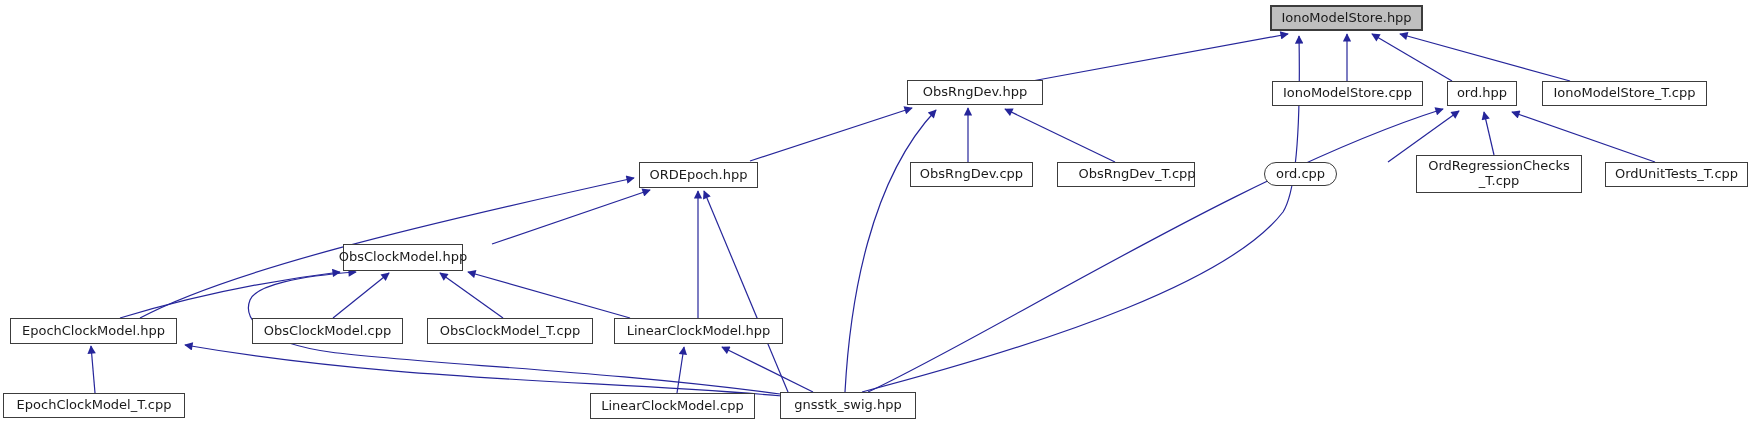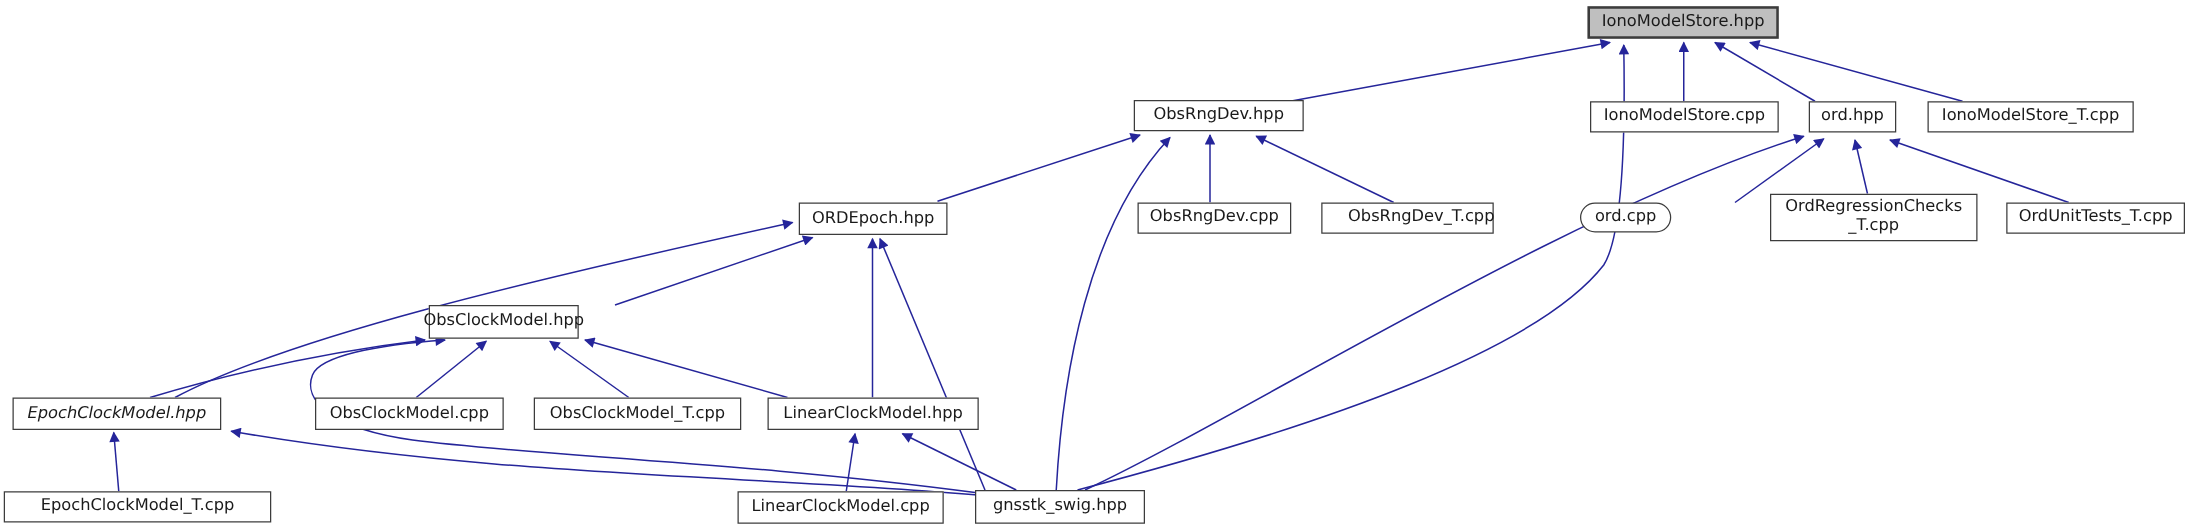--- a/index.html
+++ b/index.html
@@ -112,33 +112,33 @@
   <div class="node" style="left:1416px; top:155px;width:166px; height:38px;">
       <span>OrdRegressionChecks</span>
       <span>_T.cpp</span>
     </div>
   <div class="node" style="left:1605px; top:162px;width:143px; height:25px;">
       <span>OrdUnitTests_T.cpp</span>
     </div>
   <div class="node" style="left:343px;  top:244px;width:120px; height:27px;">
       <span>ObsClockModel.hpp</span>
     </div>
-  <div class="node" style="left:10px;   top:318px;width:167px; height:26px;font-style:italic;">
+  <div class="node" style="left:10px;   top:318px;width:167px; height:26px;">
       <span>EpochClockModel.hpp</span>
     </div>
   <div class="node" style="left:252px;  top:318px;width:151px; height:26px;">
       <span>ObsClockModel.cpp</span>
     </div>
   <div class="node" style="left:614px;  top:318px;width:169px; height:26px;">
       <span>LinearClockModel.hpp</span>
     </div>
   <div class="node" style="left:427px;  top:318px;width:166px; height:26px;">
       <span>ObsClockModel_T.cpp</span>
     </div>
-  <div class="node" style="left:3px;    top:393px;width:214px; height:25px;">
+  <div class="node" style="left:3px;    top:393px;width:182px; height:25px;">
       <span>EpochClockModel_T.cpp</span>
     </div>
   <div class="node" style="left:590px;  top:393px;width:165px; height:26px;">
       <span>LinearClockModel.cpp</span>
     </div>
   <div class="node" style="left:780px;  top:392px;width:136px; height:27px;">
       <span>gnsstk_swig.hpp</span>
     </div>
 
 </div>

